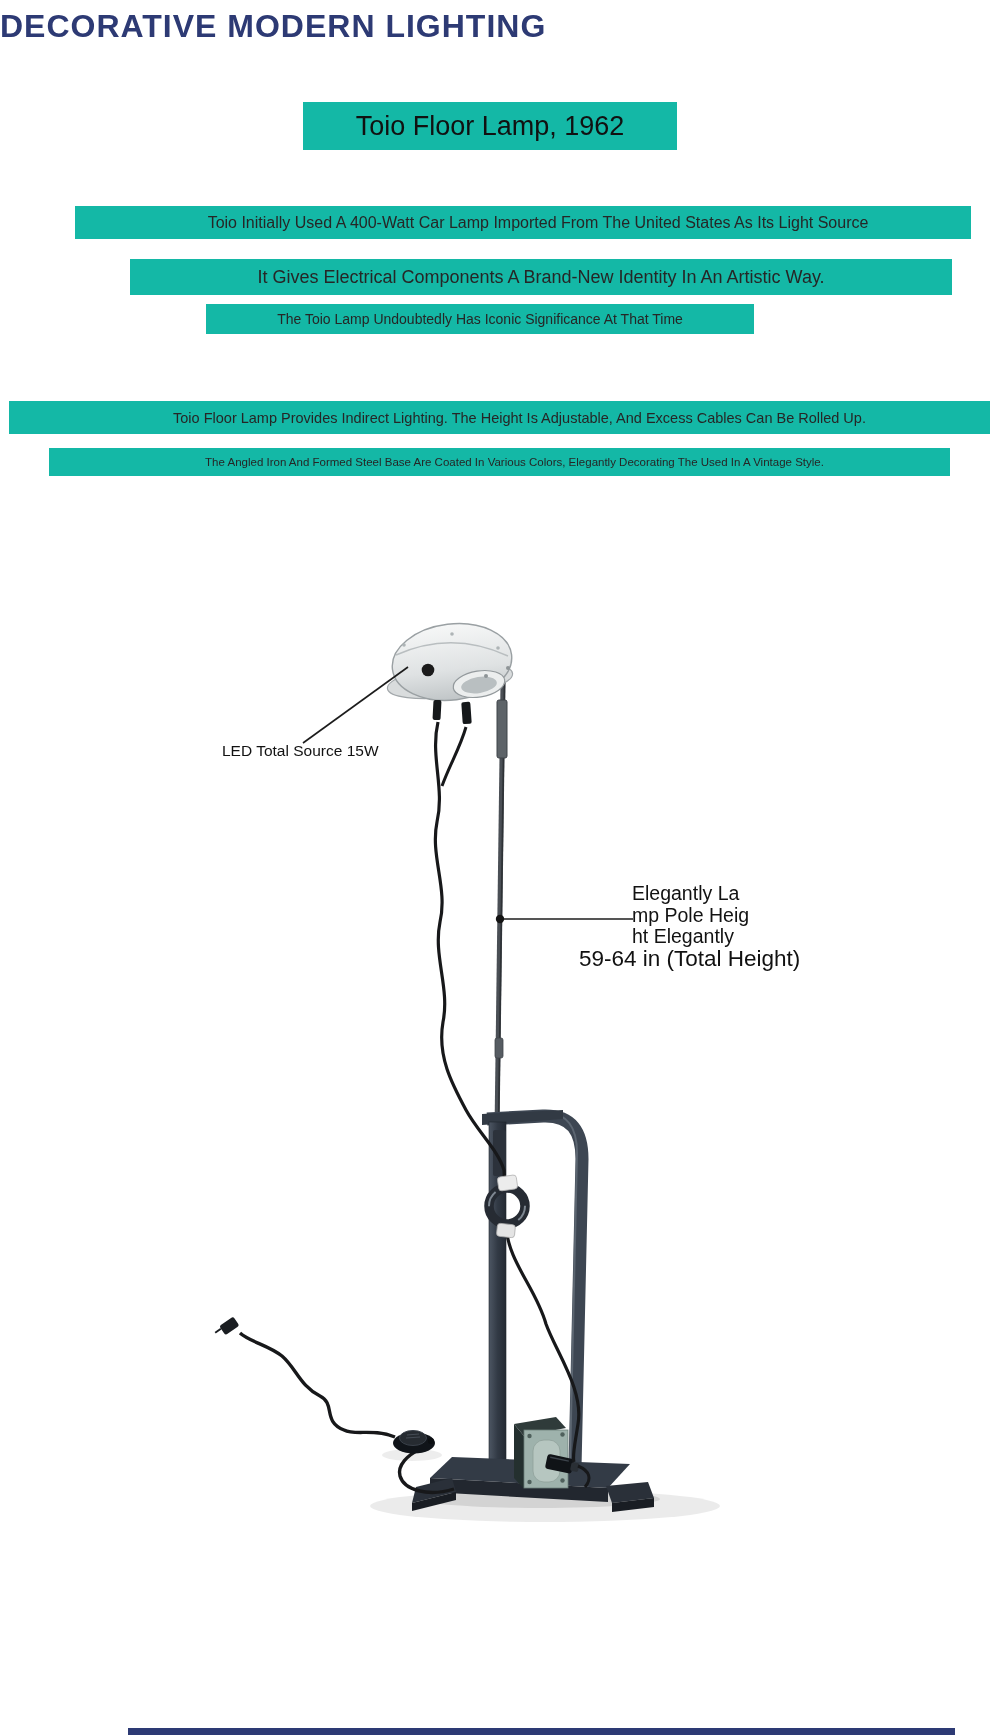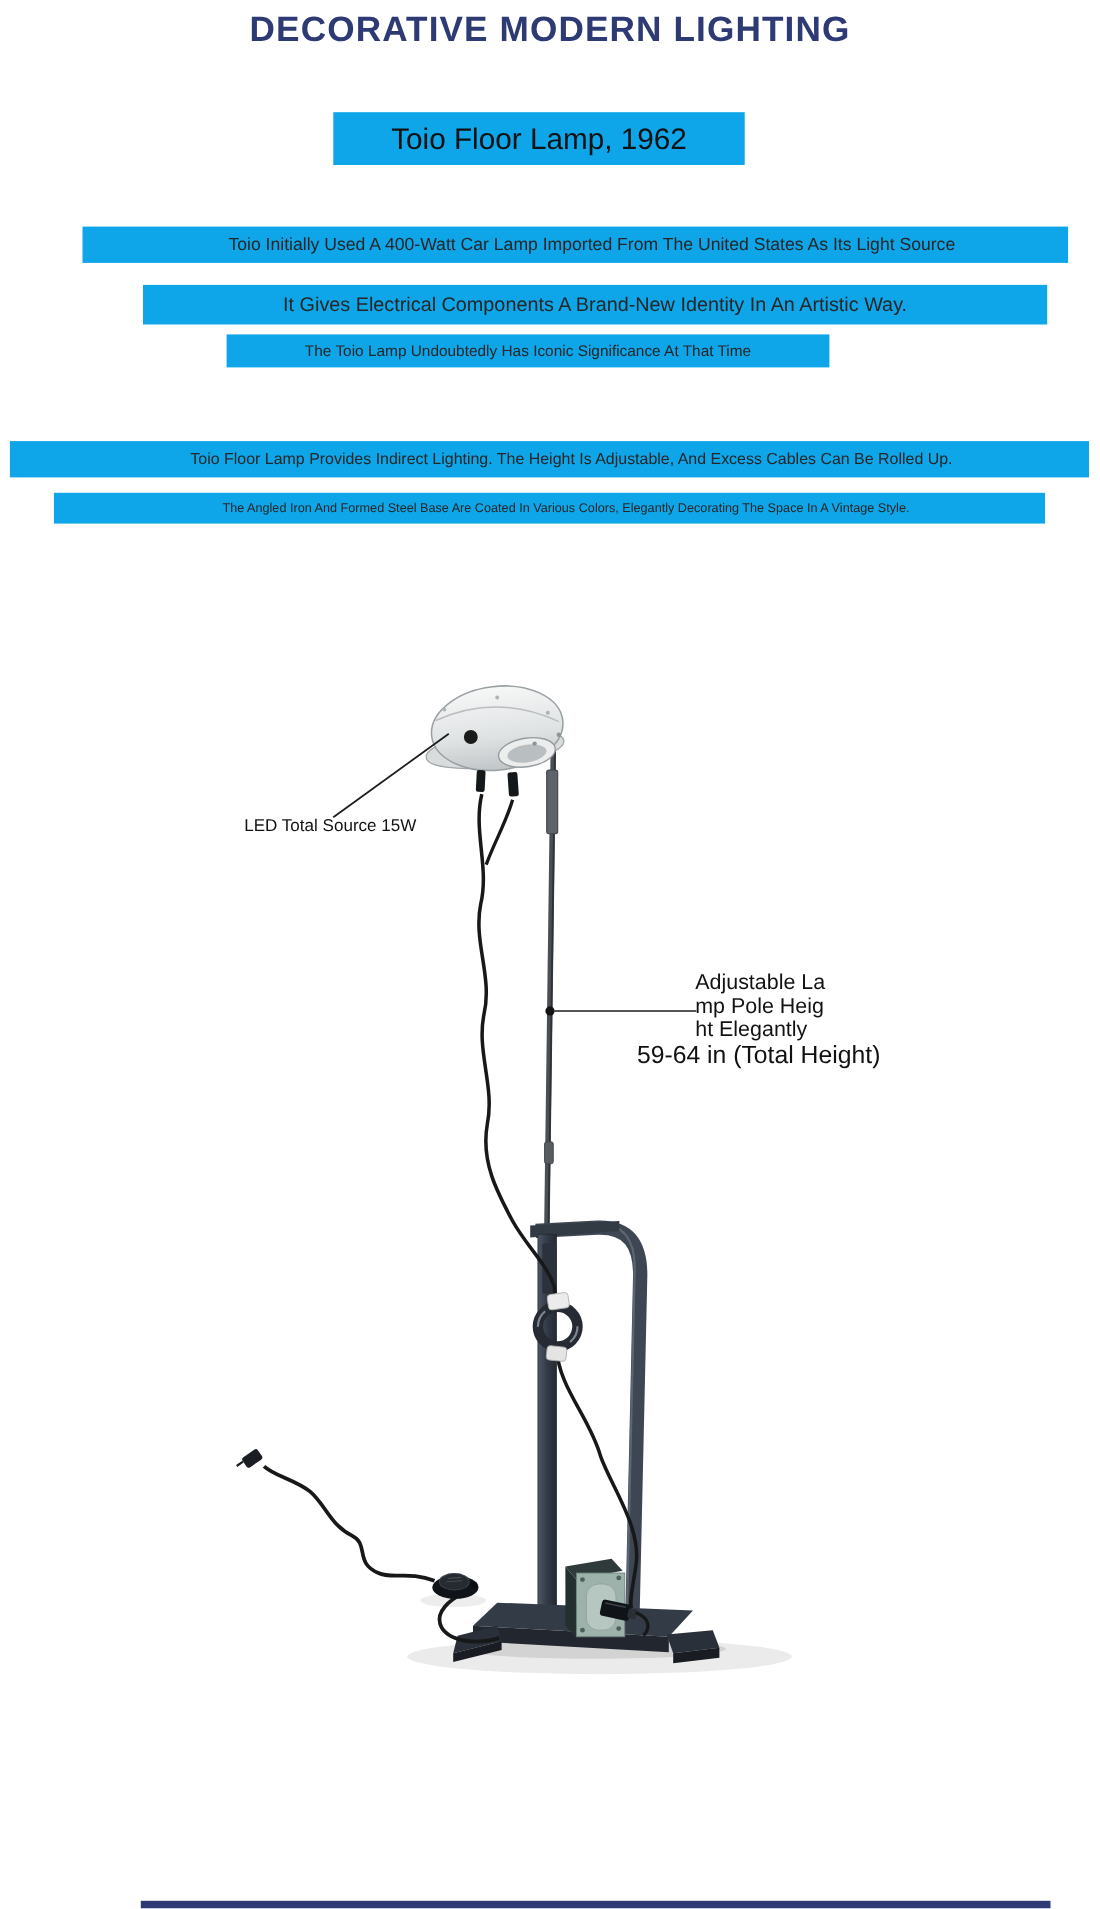--- a/index.html
+++ b/index.html
@@ -1,21 +1,21 @@
 <!DOCTYPE html>
 <html><head>
 <meta charset="utf-8">
 <style>
   html,body{margin:0;padding:0;background:#ffffff;}
   body{width:1000px;height:1735px;position:relative;overflow:hidden;
        font-family:"Liberation Sans",sans-serif;color:#262626;}
   .abs{position:absolute;}
-  .strip{background:#0ea5e9;display:flex;align-items:center;justify-content:center;
+  .strip{background:#14b8a6;display:flex;align-items:center;justify-content:center;
          color:#262626;white-space:nowrap;}
-  .page-heading{top:8px;left:0;width:1000px;text-align:center;
+  .page-heading{top:8px;left:0;width:1000px;
        font-size:32px;font-weight:700;letter-spacing:1px;color:#2d3a74;}
   .product-title{left:303px;top:102px;width:374px;height:48px;font-size:27px;color:#111;}
   .p1{left:75px; top:206px;width:866px;height:33px;font-size:16px;padding-left:30px;}
   .p2{left:130px;top:259px;width:822px;height:36px;font-size:18px;}
   .p3{left:206px;top:304px;width:548px;height:30px;font-size:14px;text-align:right;}
   .p4{left:9px;  top:401px;width:941px;height:33px;font-size:14.5px;padding-left:40px;}
   .p5{left:49px; top:448px;width:871px;height:28px;font-size:11.5px;padding-left:30px;}
   .led-label{left:222px;top:742px;font-size:15.5px;color:#121212;}
   .pole-label{left:632px;top:883px;font-size:19.5px;line-height:21.5px;color:#121212;}
   .pole-label span{display:block;}
@@ -27,21 +27,21 @@
 <body>
 
 <div class="abs page-heading">DECORATIVE MODERN LIGHTING</div>
 
 <div class="abs strip product-title">Toio Floor Lamp, 1962</div>
 
 <div class="abs strip p1">Toio Initially Used A 400-Watt Car Lamp Imported From The United States As Its Light Source</div>
 <div class="abs strip p2">It Gives Electrical Components A Brand-New Identity In An Artistic Way.</div>
 <div class="abs strip p3">The Toio Lamp Undoubtedly Has Iconic Significance At That Time</div>
 <div class="abs strip p4">Toio Floor Lamp Provides Indirect Lighting. The Height Is Adjustable, And Excess Cables Can Be Rolled Up.</div>
-<div class="abs strip p5">The Angled Iron And Formed Steel Base Are Coated In Various Colors, Elegantly Decorating The Space In A Vintage Style.</div>
+<div class="abs strip p5">The Angled Iron And Formed Steel Base Are Coated In Various Colors, Elegantly Decorating The Used In A Vintage Style.</div>
 
 <svg class="abs" style="left:0;top:560px;" width="1000" height="1175" viewBox="0 560 1000 1175">
   <defs>
     <linearGradient id="domeGrad" x1="0" y1="0" x2="0" y2="1">
       <stop offset="0" stop-color="#f6f7f7"></stop>
         <stop offset="0.6" stop-color="#dfe2e3"></stop>
       <stop offset="1" stop-color="#c0c5c7"></stop>
     </linearGradient>
     <linearGradient id="barGrad" x1="0" y1="0" x2="1" y2="0">
       <stop offset="0" stop-color="#4d5663"></stop>
@@ -144,19 +144,19 @@
 
   <g>
     <line x1="408" y1="667" x2="303" y2="743" stroke="#1c1c1c" stroke-width="1.6"></line>
     <circle cx="500" cy="919" r="4.2" fill="#141414"></circle>
     <line x1="504" y1="919" x2="633" y2="919" stroke="#1c1c1c" stroke-width="1.4"></line>
   </g>
 </svg>
 
 <div class="abs led-label">LED Total Source 15W</div>
 <div class="abs pole-label">
-  <span>Adjustable La</span>
+  <span>Elegantly La</span>
   <span>mp Pole Heig</span>
   <span>ht Elegantly</span>
 </div>
 <div class="abs total-height">59-64 in (Total Height)</div>
 
 <div class="abs bottom-bar"></div>
 
 </body></html>

